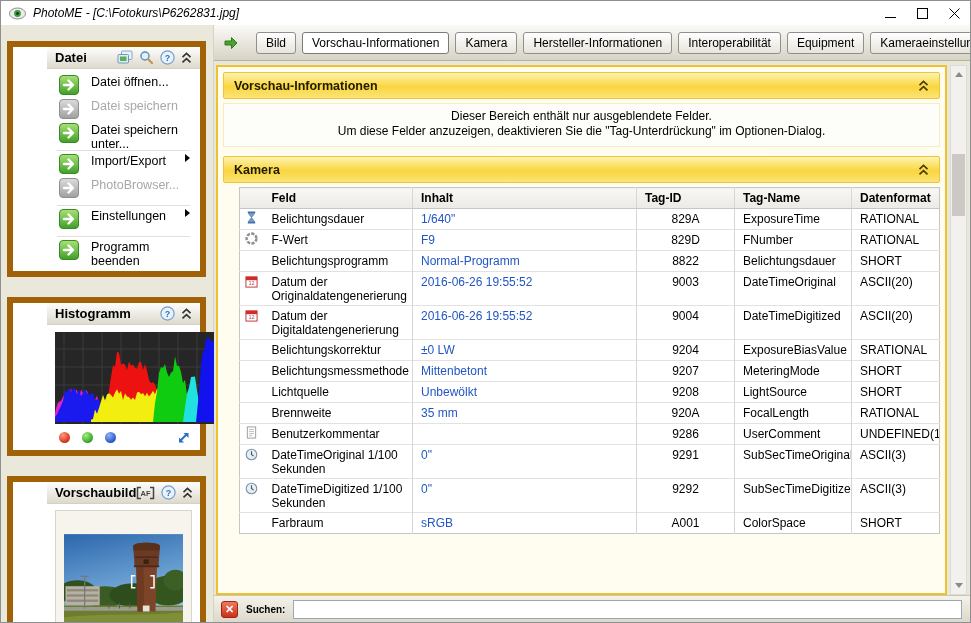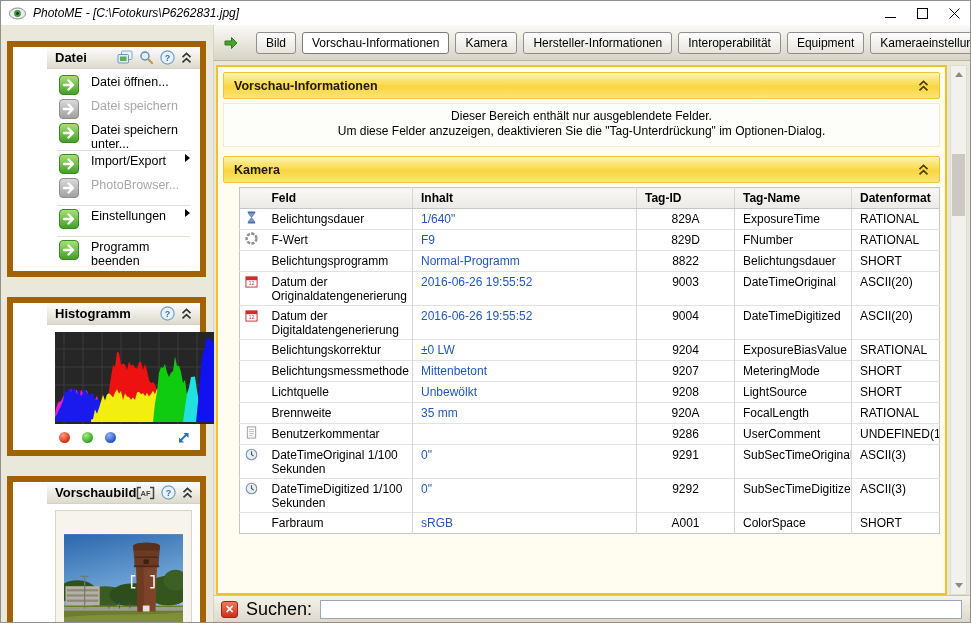--- a/index.html
+++ b/index.html
@@ -64,21 +64,21 @@
   
   .vscroll { position:absolute; right:3px; top:40px; bottom:27px; width:17px; background:#f2f1ee; border:1px solid #dddbd5; }
   .sb-btn { height:17px; display:flex; align-items:center; justify-content:center; cursor:pointer; }
   .sb-btn.down { position:absolute; bottom:0; left:0; right:0; }
   .tri-up { width:0; height:0; border-bottom:5px solid #8a8a8a; border-left:4px solid transparent; border-right:4px solid transparent; }
   .tri-dn { width:0; height:0; border-top:5px solid #8a8a8a; border-left:4px solid transparent; border-right:4px solid transparent; }
   .sb-thumb { position:absolute; left:1px; right:1px; top:88px; height:62px; background:#ccc9c4; cursor:grab; }
   
   .searchbar { position:absolute; left:0; right:0; bottom:0; height:27px; background:linear-gradient(#f4f2ea,#dcd8ca); border-top:1px solid #c9c5b5; display:flex; align-items:center; padding:0 7px; gap:8px; }
   .close-x { width:17px; height:17px; flex:none; border-radius:3px; background:linear-gradient(#f07a5e,#cc2f1a); border:1px solid #9e2512; color:#fff; font-weight:bold; text-align:center; line-height:15px; font-size:11px; cursor:pointer; }
-  .searchbar .s-lbl { font-size:18px; }
+  .searchbar .s-lbl { font-size:10px;font-weight:bold; }
   .searchbar input { flex:1; height:19px; border:1px solid #9aa7b8; background:#fff; font:12px "Liberation Sans",sans-serif; padding:0 4px; margin-right:1px; }
 </style>
 </head>
 <body>
 
 <svg width="0" height="0" style="position:absolute">
   <defs>
     <linearGradient id="gGreen" x1="0" y1="0" x2="0" y2="1">
         <stop offset="0" stop-color="#a9e178"></stop>
         <stop offset="1" stop-color="#3f9e28"></stop>

